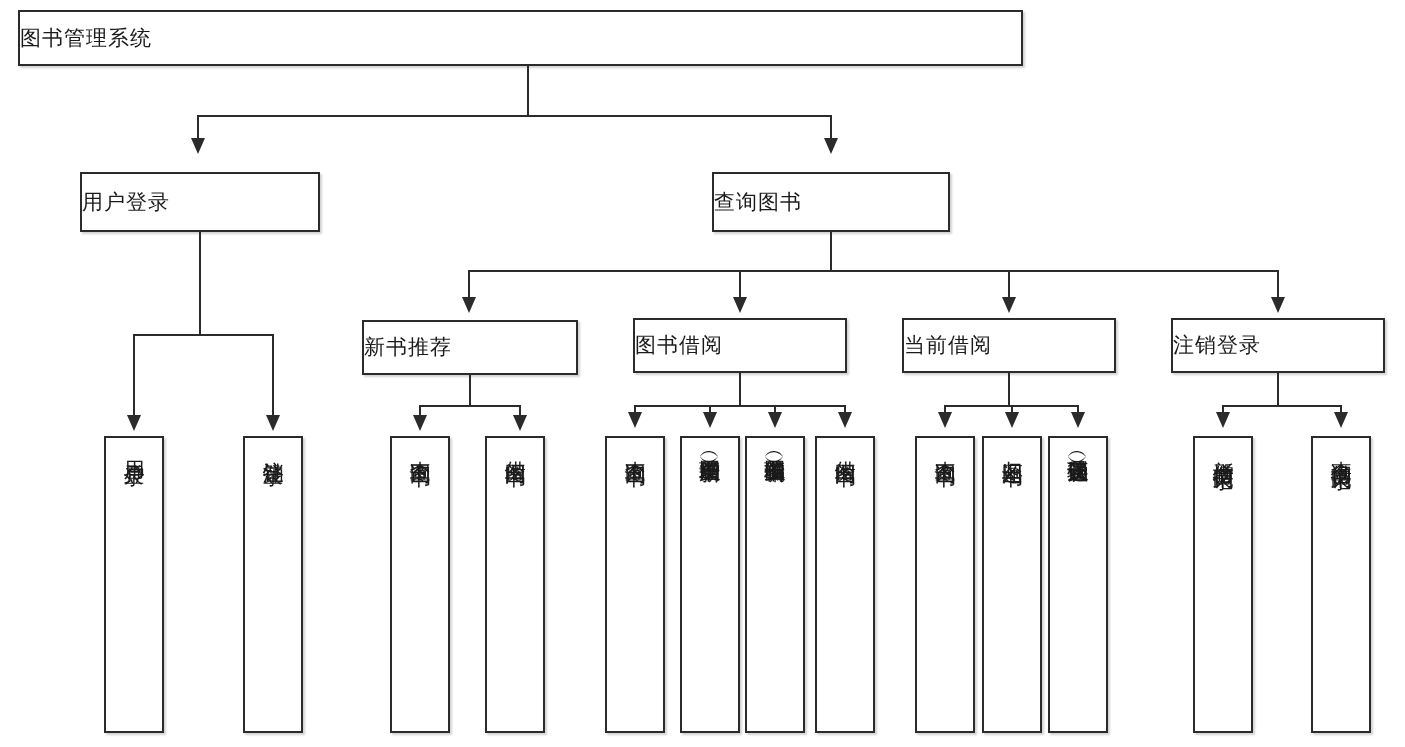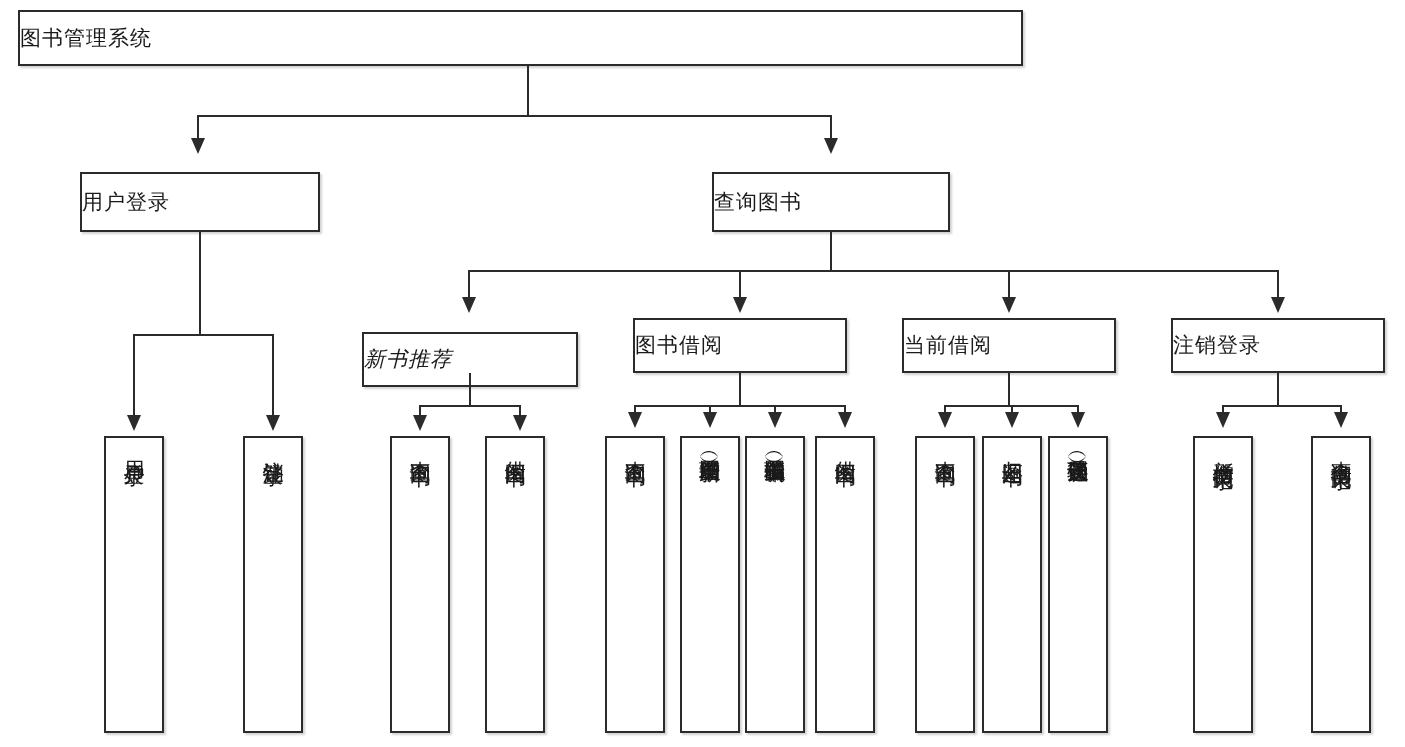--- a/index.html
+++ b/index.html
@@ -135,21 +135,21 @@
 
   <div class="ln v" style="left:739px; top:270px; height:30px;"></div>
   <div class="arrow" style="left:733px; top:297px;"></div>
 
   <div class="ln v" style="left:1008px; top:270px; height:30px;"></div>
   <div class="arrow" style="left:1002px; top:297px;"></div>
 
   <div class="ln v" style="left:1277px; top:270px; height:30px;"></div>
   <div class="arrow" style="left:1271px; top:297px;"></div>
 
-  <div class="node level3" style="left:362px; top:332px; width:216px; height:55px;font-style:italic;">
+  <div class="node level3" style="left:362px; top:320px; width:216px; height:55px;">
     <span class="node-label">新书推荐</span>
   </div>
   <div class="node level3" style="left:633px; top:318px; width:214px; height:55px;">
     <span class="node-label">图书借阅</span>
   </div>
   <div class="node level3" style="left:902px; top:318px; width:214px; height:55px;">
     <span class="node-label">当前借阅</span>
   </div>
   <div class="node level3" style="left:1171px; top:318px; width:214px; height:55px;">
     <span class="node-label">注销登录</span>

